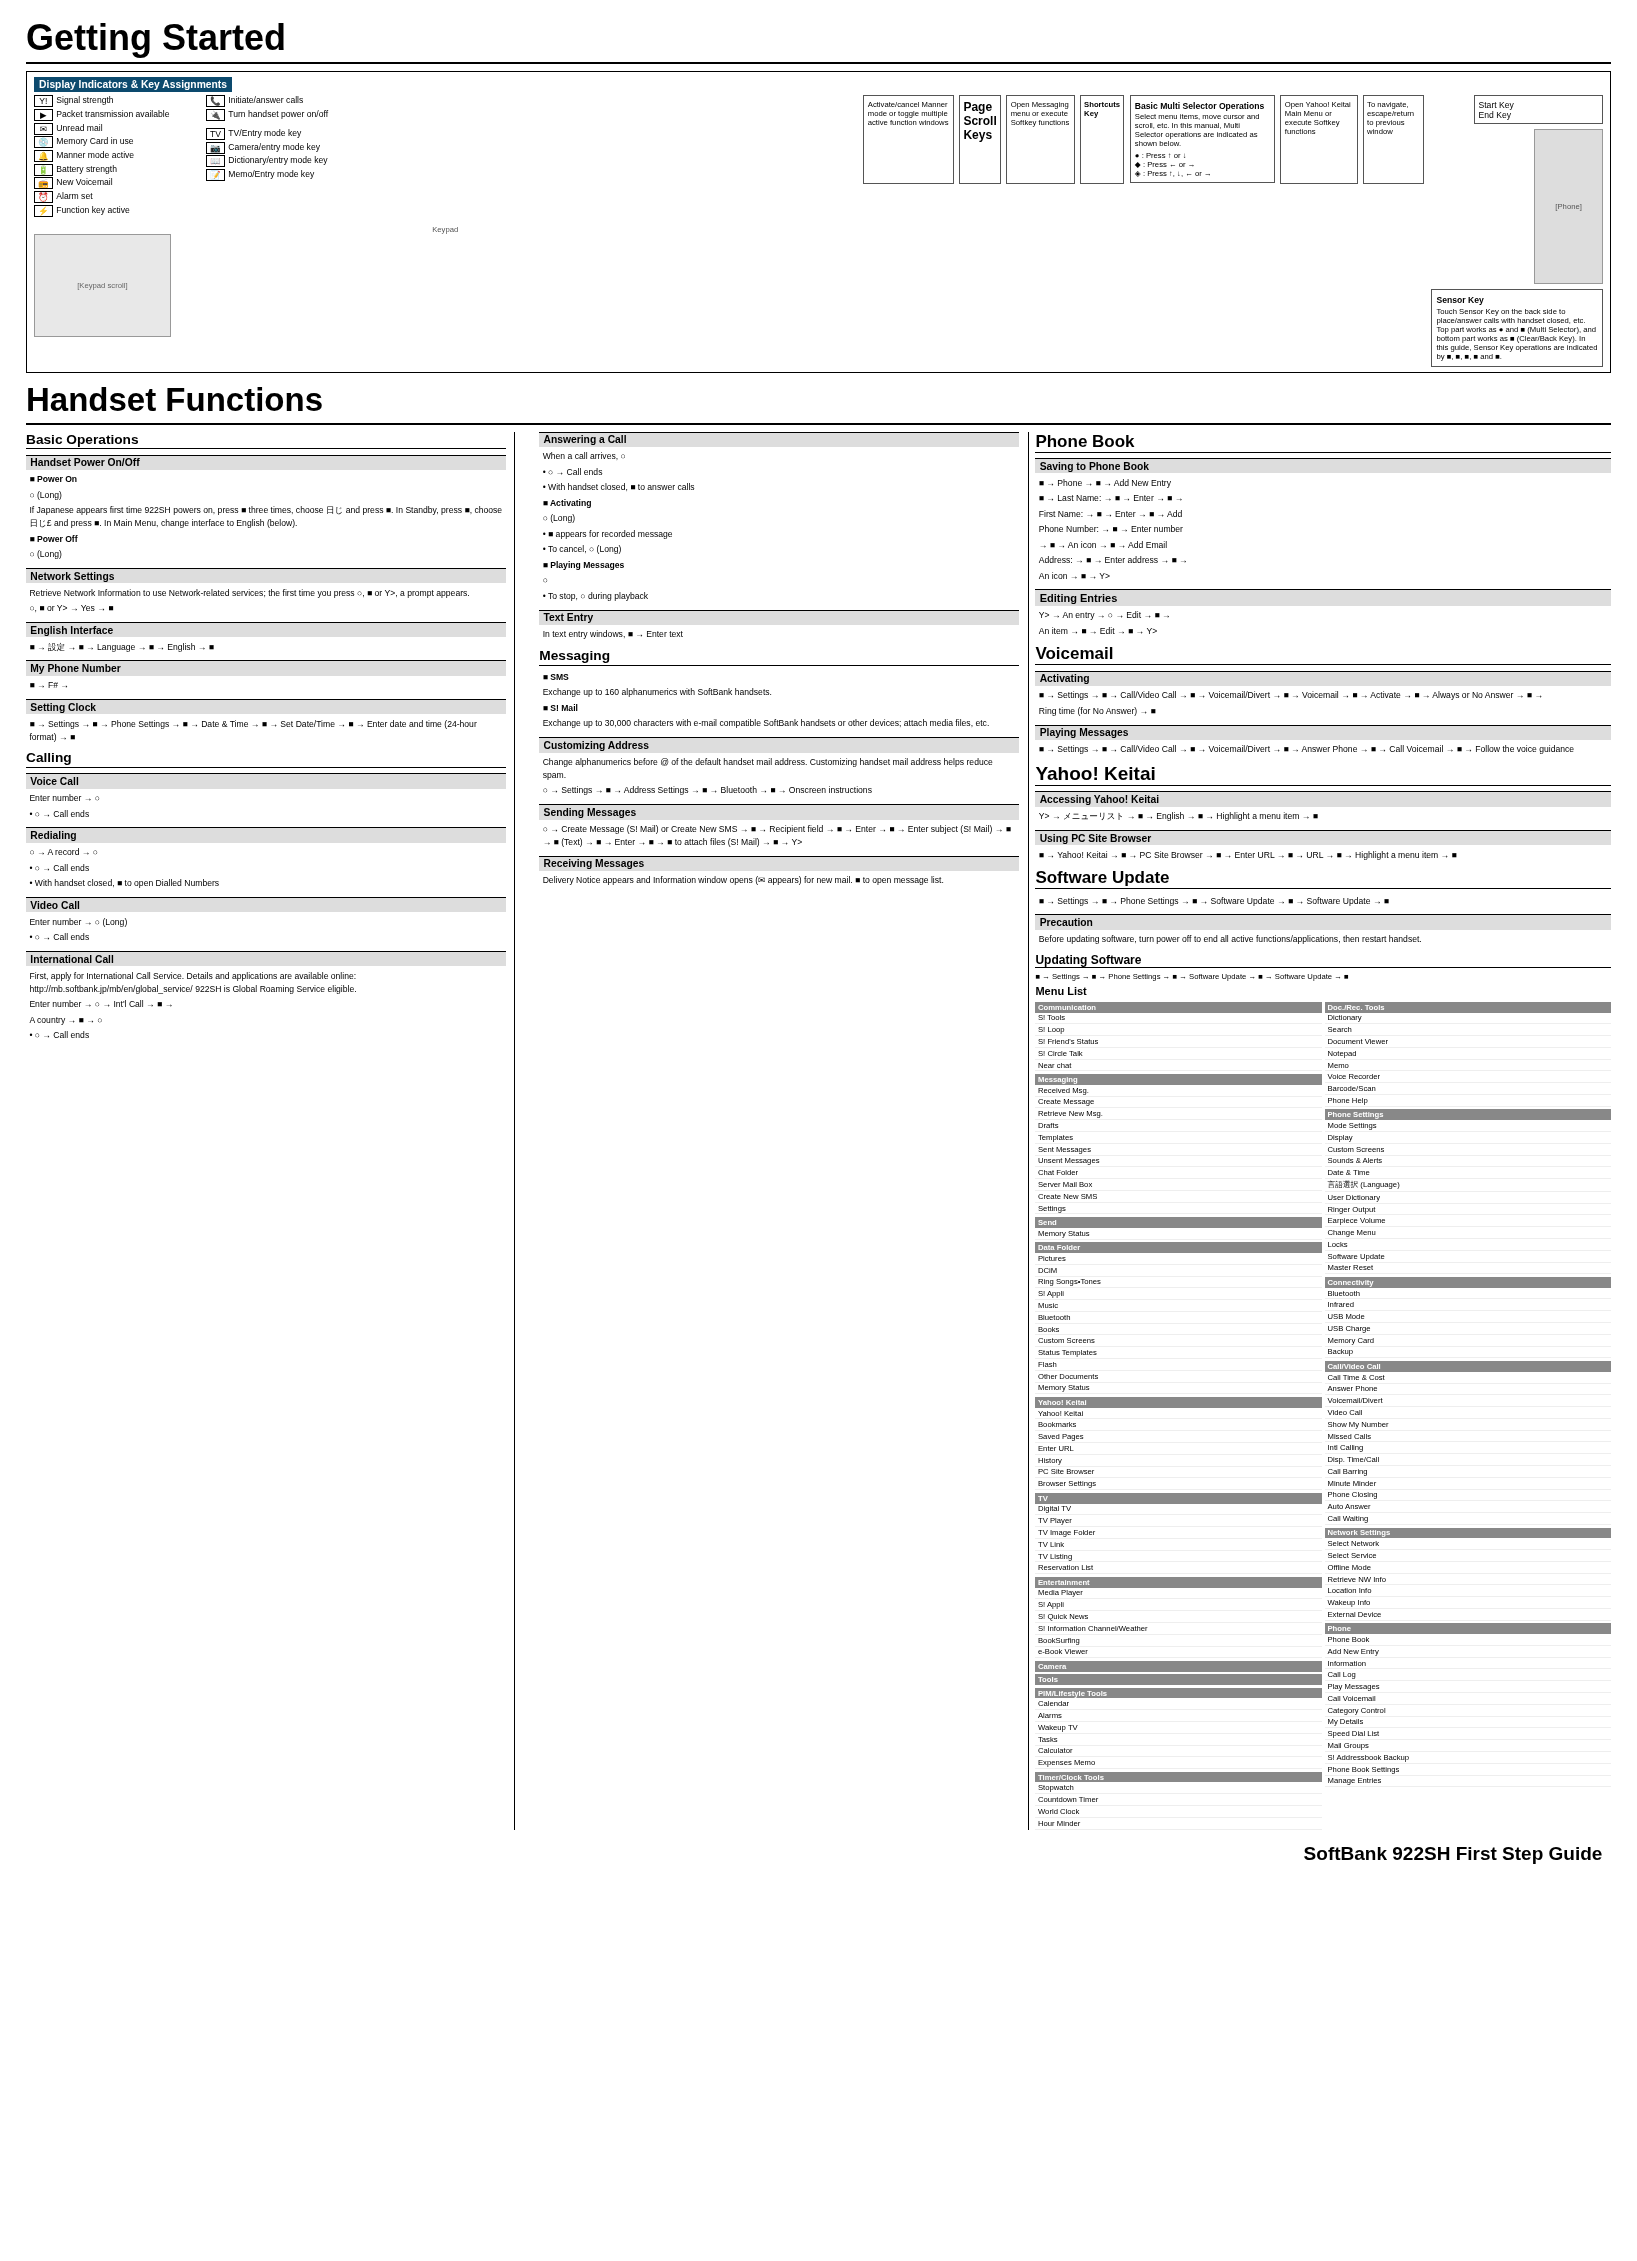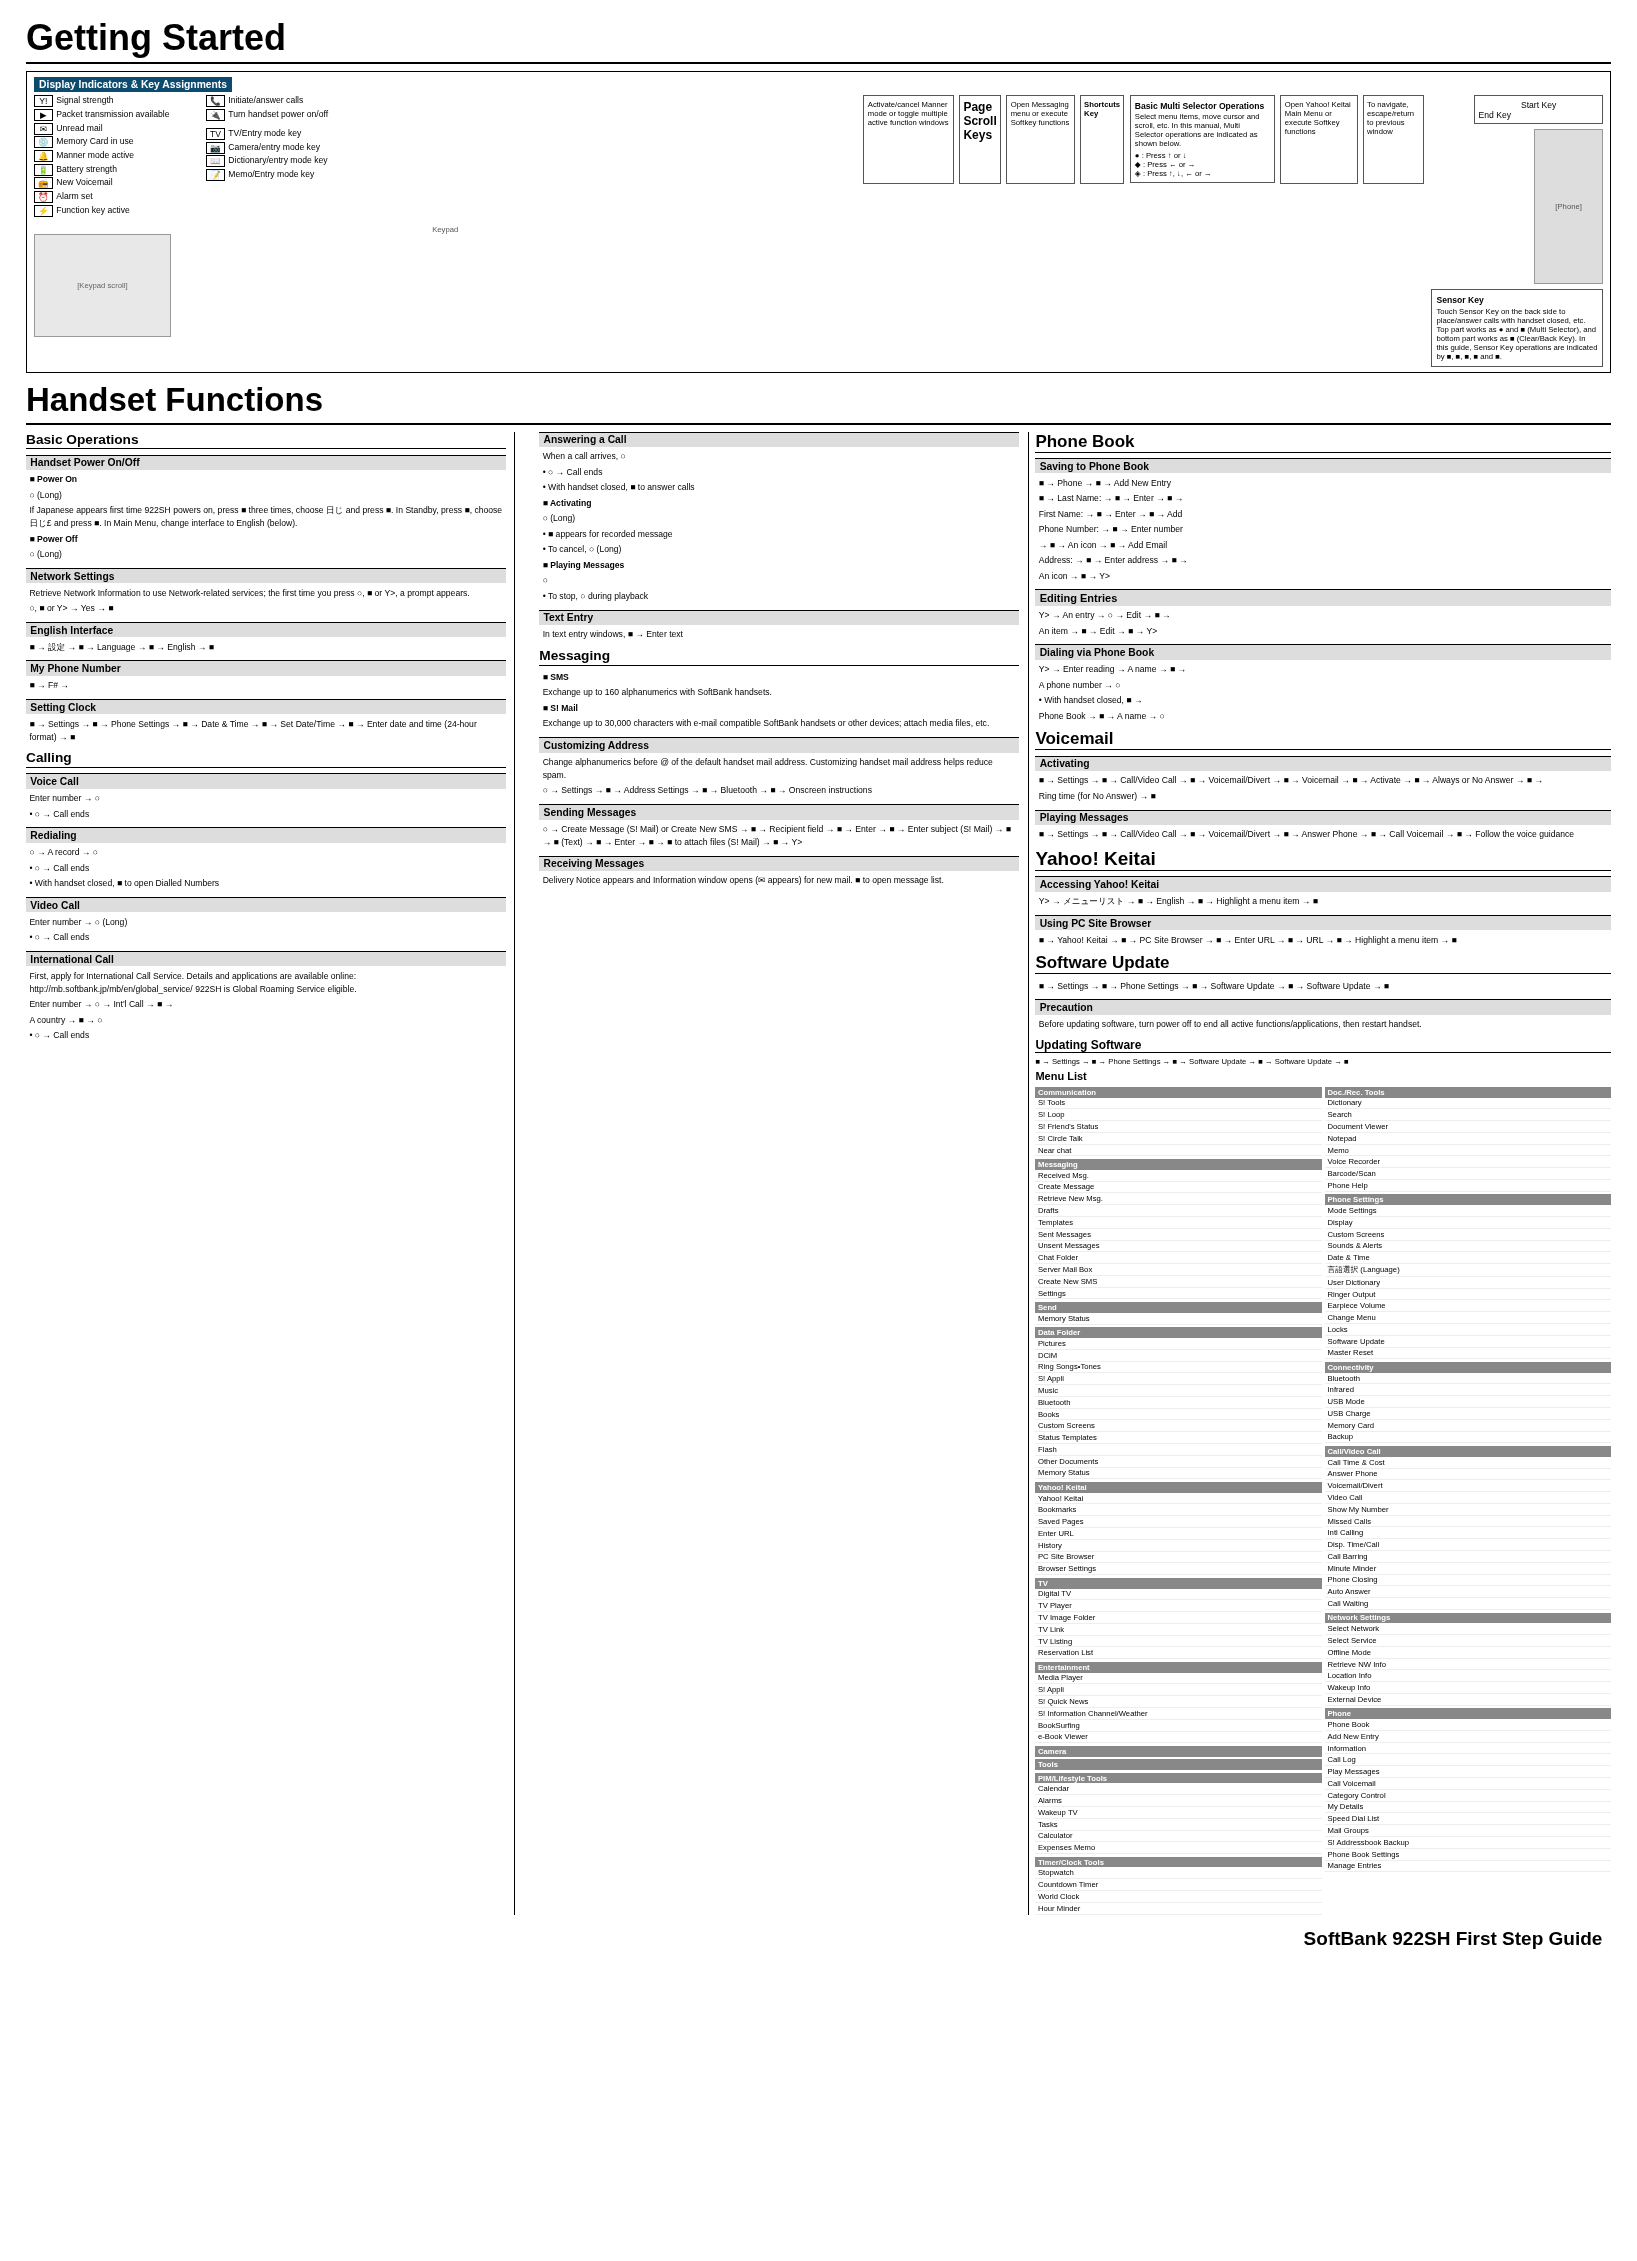--- a/index.html
+++ b/index.html
@@ -428,21 +428,21 @@
       </div>
 
       <div class="sub-box">
         <div style="font-size:7.7px;">To navigate, escape/return to previous window</div>
       </div>
     </div>
 
     <div class="gs-far-right">
 
       <div class="start-end-box">
-        <div style="font-size:8.6px;text-align:center;">Start Key</div>
+        <div style="font-size:8.6px;">Start Key</div>
         <div style="font-size:8.6px;">End Key</div>
       </div>
 
       <div class="phone-img-placeholder">[Phone]</div>
 
       <div class="sensor-key-box">
         <div class="sensor-key-title">Sensor Key</div>
         <div style="font-size:7.7px;">Touch Sensor Key on the back side to place/answer calls with handset closed, etc. Top part works as ● and ■ (Multi Selector), and bottom part works as ■ (Clear/Back Key). In this guide, Sensor Key operations are indicated by ■, ■, ■, ■ and ■.</div>
       </div>
     </div>
@@ -613,29 +613,20 @@
     </div>
 
     <div class="hf-sub-section">
       <div class="editing-title">Editing Entries</div>
       <div class="hf-content">
         <p>Y&gt; → An entry → ○ → Edit → ■ →</p>
         <p>An item → ■ → Edit → ■ → Y&gt;</p>
       </div>
     </div>
 
-    <div class="hf-sub-section">
-      <div class="hf-sub-title">Dialing via Phone Book</div>
-      <div class="hf-content">
-        <p>Y&gt; → Enter reading → A name → ■ →</p>
-        <p>A phone number → ○</p>
-        <p>• With handset closed, ■ →</p>
-        <p>Phone Book → ■ → A name → ○</p>
-      </div>
-    </div>
 
     <div class="voicemail-title">Voicemail</div>
 
     <div class="hf-sub-section">
       <div class="hf-sub-title">Activating</div>
       <div class="hf-content">
         <p>■ → Settings → ■ → Call/Video Call → ■ → Voicemail/Divert → ■ → Voicemail → ■ → Activate → ■ → Always or No Answer → ■ →</p>
         <p>Ring time (for No Answer) → ■</p>
       </div>
     </div>

